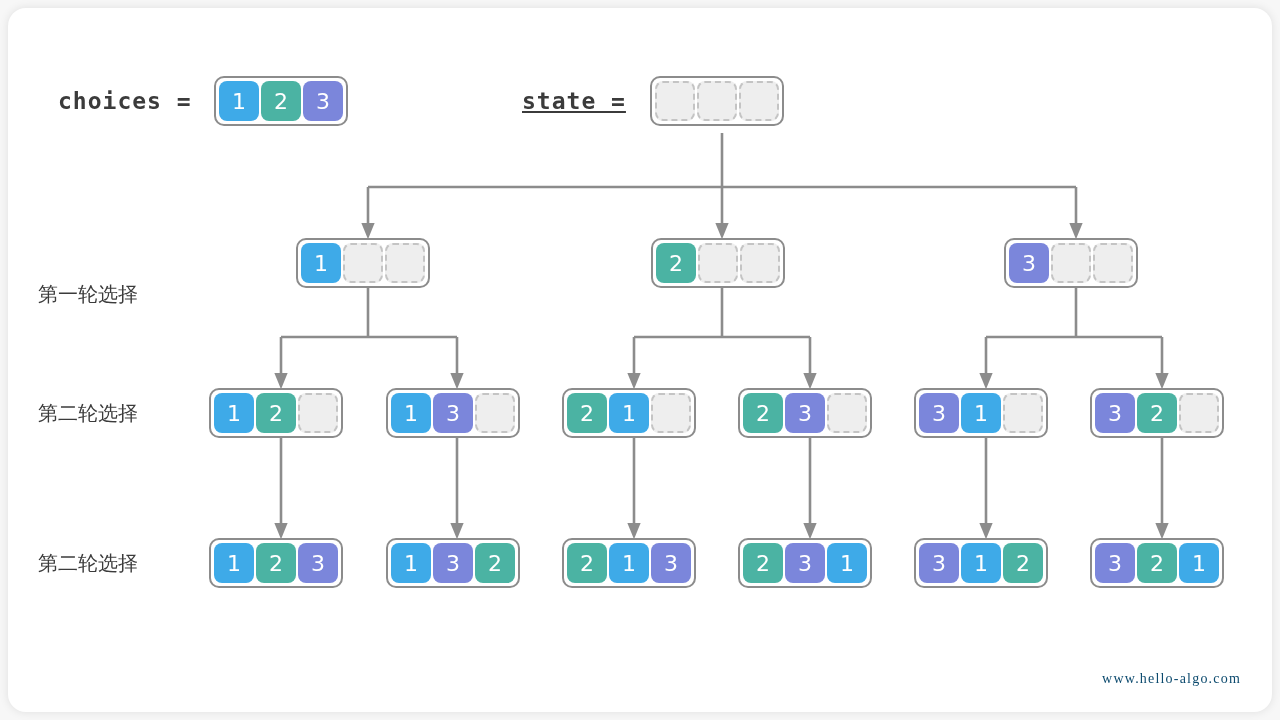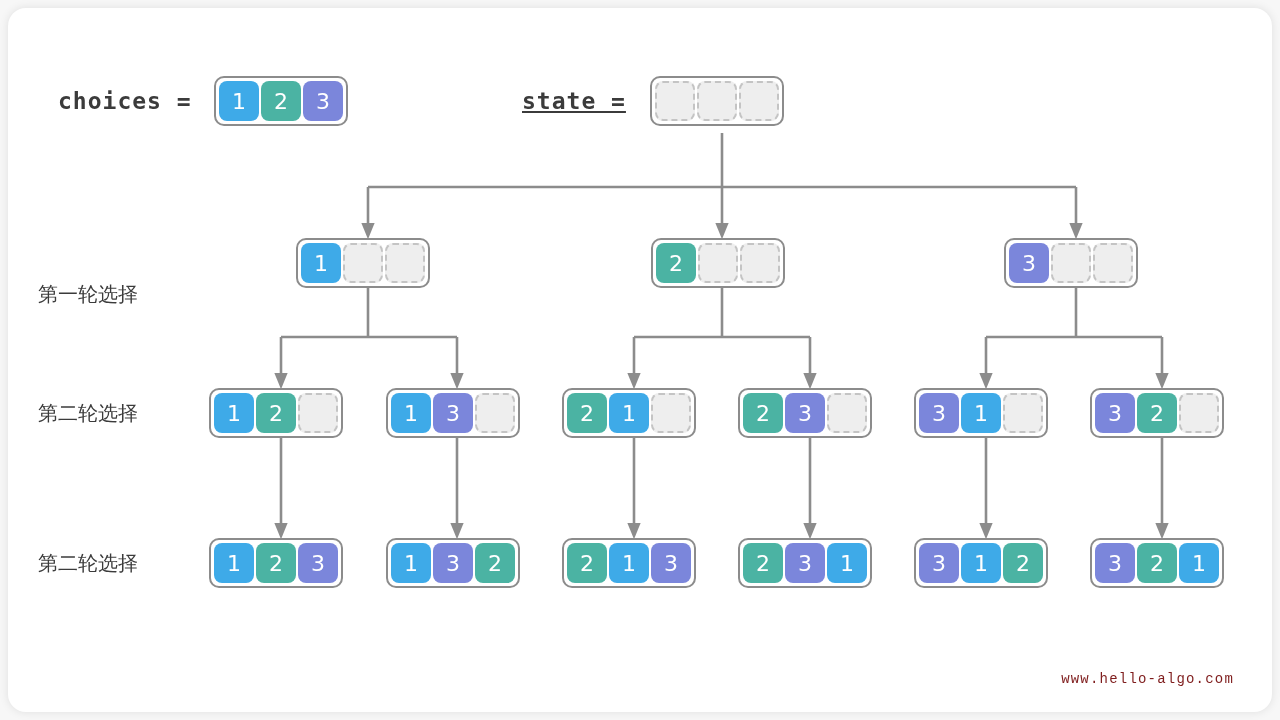--- a/index.html
+++ b/index.html
@@ -47,25 +47,25 @@
   }
   .row-label {
     position: absolute;
     font-family: "DejaVu Sans", sans-serif;
     font-size: 20px;
     color: #3b3b3b;
     white-space: nowrap;
   }
   #watermark {
     position: absolute;
-    right: 46px;
+    right: 39px;
     bottom: 33px;
-    font-family: Liberation Mono, monospace;
+    font-family: Liberation Serif, serif;
     font-size: 14px;
-    color: #7f1d1d;
+    color: #0c4a6e;
     letter-spacing: 1.2px;
     white-space: nowrap;
   }
 
   
   .array {
     position: absolute;
     display: flex;
     flex-direction: row;
     align-items: center;

